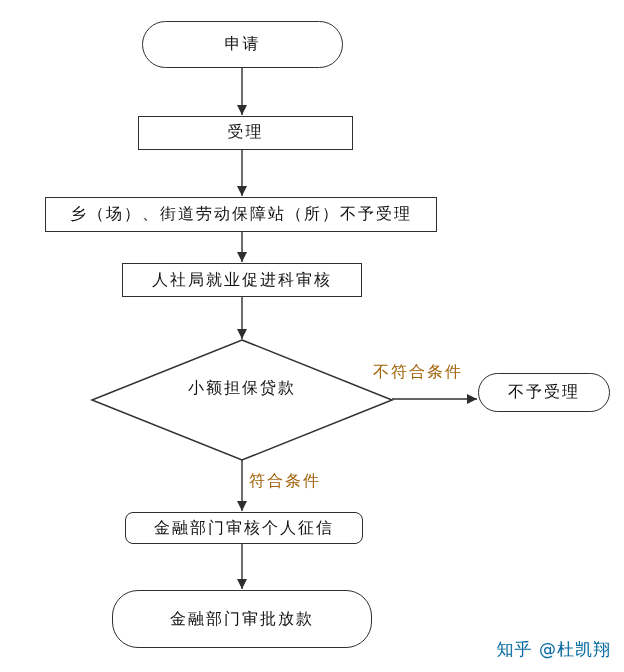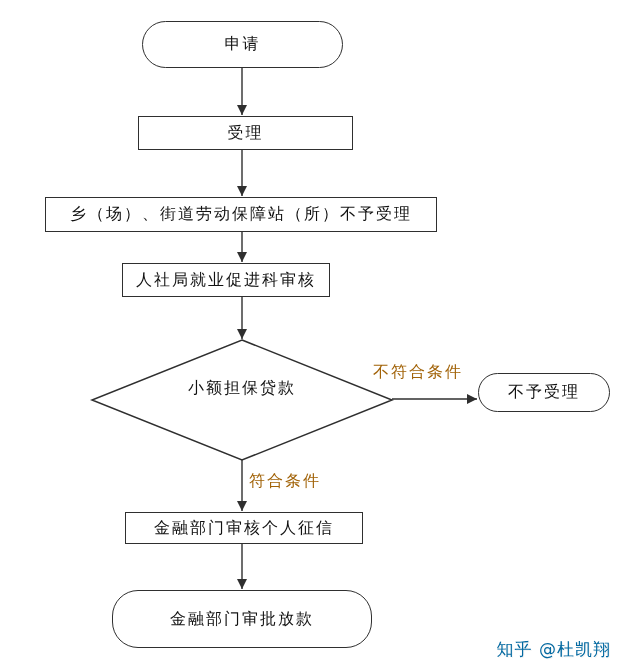--- a/index.html
+++ b/index.html
@@ -32,25 +32,25 @@
     justify-content: center;
     text-align: center;
     font-size: 16px;
     letter-spacing: 2px;
     color: #111111;
     line-height: 1.3;
   }
   .terminator { border-radius: 26px; }
   
   #node-start   { left: 142px; top: 21px;  width: 201px; height: 47px; }
-  #node-accept  { left: 138px; top: 116px; width: 215px; height: 34px; }
+  #node-accept  { left: 138px; top: 116px; width: 215px; height: 34px; font-family: Liberation Mono, monospace; }
   #node-survey  { left: 45px;  top: 197px; width: 392px; height: 35px; }
-  #node-review  { left: 122px; top: 263px; width: 208px; height: 34px; }
+  #node-review  { left: 122px; top: 263px; width: 240px; height: 34px; }
   #node-reject  { left: 478px; top: 373px; width: 132px; height: 39px; }
-  #node-credit  { left: 125px; top: 512px; width: 238px; height: 32px; }
+  #node-credit  { left: 125px; top: 512px; width: 238px; height: 32px; border-radius: 8px; }
   #node-grant   { left: 112px; top: 590px; width: 260px; height: 58px; }
 
   .diamond-label {
     position: absolute;
     left: 117px;
     top: 377px;
     width: 250px;
     text-align: center;
     font-size: 16px;
     letter-spacing: 2px;

